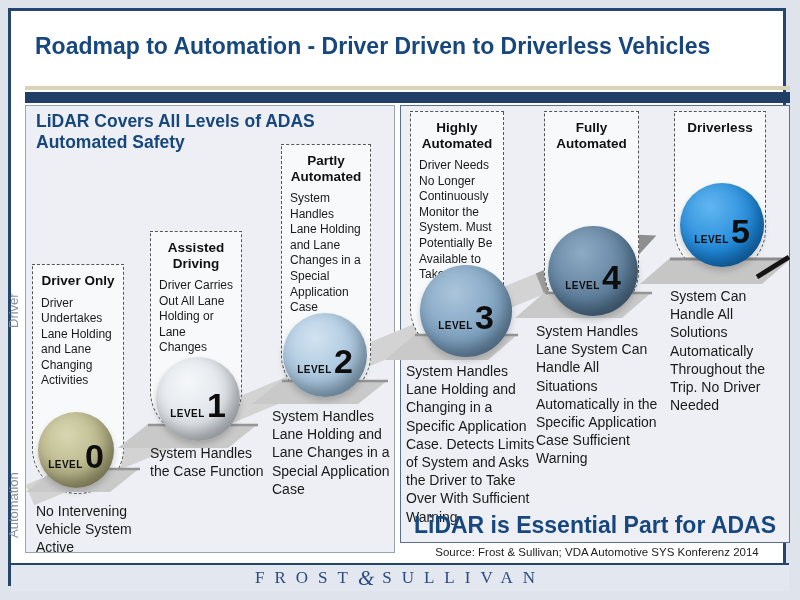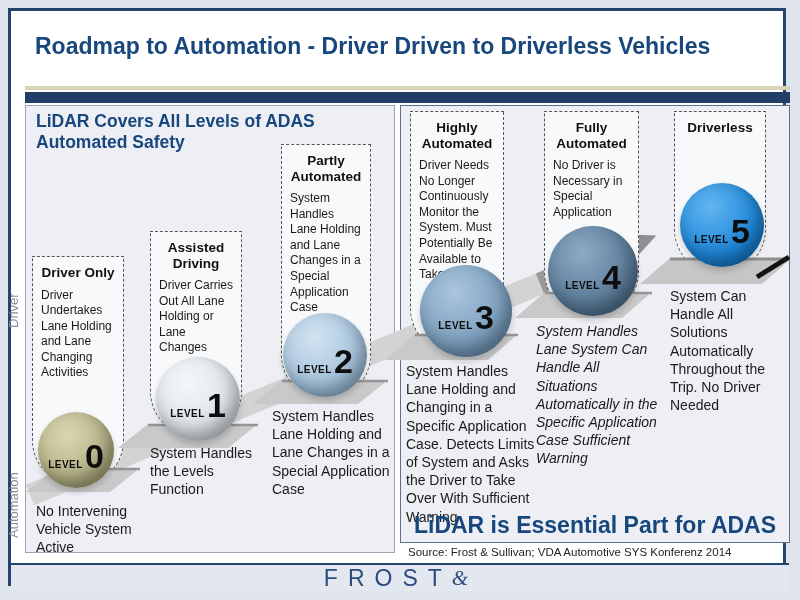--- a/index.html
+++ b/index.html
@@ -10,33 +10,33 @@
   .title{position:absolute;left:35px;top:26px;width:740px;font-size:23px;font-weight:bold;color:#17477d;margin-top:7px;}
   .rule-beige{position:absolute;left:25px;top:86px;width:765px;height:4px;background:#d8d4b6;}
   .rule-navy{position:absolute;left:25px;top:92px;width:765px;height:11px;background:#203e66;}
 
   .panel{position:absolute;box-sizing:border-box;background:#edeff4;}
   .panel-left{left:25px;top:105px;width:370px;height:448px;border:1px solid #9aa4b0;}
   .panel-right{left:400px;top:105px;width:390px;height:438px;border:1.5px solid #5a6f8a;}
 
   .panel-heading{position:absolute;left:36px;top:111px;width:335px;font-size:17.5px;font-weight:bold;color:#17477d;line-height:1.2;z-index:6;}
   .callout{position:absolute;left:408px;top:512px;width:374px;text-align:center;font-size:23px;font-weight:bold;color:#17477d;z-index:6;}
-  .source{position:absolute;left:408px;top:546px;width:378px;font-size:11.5px;color:#222;z-index:6;}
+  .source{position:absolute;left:408px;top:546px;width:378px;text-align:center;font-size:11.5px;color:#222;z-index:6;}
 
   .vlabel{position:absolute;writing-mode:vertical-rl;transform:rotate(180deg);color:#8a8f96;font-size:13px;z-index:6;}
   .vlabel-driver{left:6px;top:258px;height:70px;}
   .vlabel-automation{left:6px;top:428px;height:110px;}
 
   svg.layer{position:absolute;left:25px;top:105px;z-index:2;}
   svg.layer.steps{z-index:4;}
 
   .cap{position:absolute;box-sizing:border-box;border:1.5px dashed #555;background:#f8f9fb;z-index:3;padding:8px 8px 0 8px;}
   .cap-title{font-size:13.5px;font-weight:bold;color:#111;text-align:center;line-height:1.15;margin-bottom:7px;}
   .cap-desc{font-size:12px;color:#1a1a1a;line-height:1.3;}
-  .c0{left:32px;top:256px;width:92px;height:230px;border-radius:0 0 46px 46px;}
+  .c0{left:32px;top:264px;width:92px;height:230px;border-radius:0 0 46px 46px;}
   .c1{left:150px;top:231px;width:92px;height:206px;border-radius:0 0 46px 46px;}
   .c2{left:281px;top:144px;width:90px;height:256px;border-radius:0 0 45px 45px;}
   .c3{left:410px;top:111px;width:94px;height:244px;border-radius:0 0 47px 47px;}
   .c4{left:544px;top:111px;width:95px;height:207px;border-radius:0 0 47px 47px;}
   .c5{left:674px;top:111px;width:92px;height:164px;border-radius:0 0 46px 46px;}
 
   .sphere{position:absolute;border-radius:50%;z-index:5;display:flex;align-items:center;justify-content:center;box-shadow:inset -6px -9px 16px rgba(0,0,0,.30), 0 4px 6px rgba(0,0,0,.18);}
   .lvl{display:flex;align-items:baseline;gap:2px;transform:translateY(6px);}
   .lvl-word{font-size:10px;font-weight:bold;letter-spacing:.5px;color:#0d0d0d;}
   .lvl-num{font-size:34px;font-weight:bold;color:#0d0d0d;line-height:1;}
@@ -45,25 +45,25 @@
   .s2{left:283px;top:313px;width:84px;height:84px;background:radial-gradient(circle at 38% 30%,#d2e2f0,#a9c6de 55%,#7da1c0);}
   .s3{left:420px;top:265px;width:92px;height:92px;background:radial-gradient(circle at 38% 30%,#abc5dc,#7fa2c0 55%,#587c9c);}
   .s4{left:548px;top:226px;width:90px;height:90px;background:radial-gradient(circle at 38% 30%,#8fabc4,#5e7f9c 55%,#3f5e7a);}
   .s5{left:680px;top:183px;width:84px;height:84px;background:radial-gradient(circle at 36% 28%,#62b6f0,#1d86d8 60%,#0e63ac);}
 
   .below{position:absolute;font-size:14px;color:#1a1a1a;line-height:1.3;z-index:6;}
   .b0{left:36px;top:502px;width:112px;}
   .b1{left:150px;top:444px;width:118px;}
   .b2{left:272px;top:407px;width:122px;}
   .b3{left:406px;top:362px;width:130px;}
-  .b4{left:536px;top:322px;width:126px;font-style:italic;}
+  .b4{left:536px;top:322px;width:126px;}
   .b5{left:670px;top:287px;width:122px;}
 
   .footer{position:absolute;left:11px;top:563px;width:778px;height:26px;background:#e3e7ef;border-top:2px solid #24456e;display:flex;align-items:center;justify-content:center;z-index:6;}
-  .footer .brand{font-family:Liberation Sans, sans-serif;color:#2b4c7e;font-size:23px;letter-spacing:10px;}
+  .footer .brand{font-family:Liberation Serif, serif;color:#2b4c7e;font-size:17px;letter-spacing:10px;}
   .footer .amp{font-family:"Liberation Serif",serif;font-style:italic;color:#2b4c7e;font-size:21px;margin:0 8px 0 0;}
 </style>
 </head>
 <body>
 
 <div class="stage">
   <div class="slide-frame"></div>
 
   <div class="title">Roadmap to Automation - Driver Driven to Driverless Vehicles</div>
   <div class="rule-beige"></div>
@@ -96,21 +96,20 @@
   <div class="cap c2">
     <div class="cap-title">Partly Automated</div>
     <div class="cap-desc">System Handles Lane Holding and Lane Changes in a Special Application Case</div>
   </div>
   <div class="cap c3">
     <div class="cap-title">Highly Automated</div>
     <div class="cap-desc">Driver Needs No Longer Continuously Monitor the System. Must Potentially Be Available to Take Over</div>
   </div>
   <div class="cap c4">
     <div class="cap-title">Fully Automated</div>
-    <div class="cap-desc">No Driver is Necessary in Special Application</div>
   </div>
   <div class="cap c5">
     <div class="cap-title">Driverless</div>
   </div>
 
   <svg class="layer steps" width="765" height="450" viewBox="0 0 765 450">
     <polygon points="1,387 31,363 115,363 85,387" fill="#c9c9c9"></polygon>
     <line x1="31" y1="364" x2="115" y2="364" stroke="#959595" stroke-width="2.5"></line>
     <polygon points="93,343 123,319 233,319 203,343" fill="#c9c9c9"></polygon>
     <line x1="123" y1="320" x2="233" y2="320" stroke="#959595" stroke-width="2.5"></line>
@@ -156,26 +155,27 @@
       </div>
   </div>
   <div class="sphere s5">
     <div class="lvl">
         <span class="lvl-word">LEVEL</span>
         <span class="lvl-num">5</span>
       </div>
   </div>
 
   <div class="below b0">No Intervening Vehicle System Active</div>
-  <div class="below b1">System Handles the Levels Function</div>
+  <div class="below b1">System Handles the Case Function</div>
   <div class="below b2">System Handles Lane Holding and Lane Changes in a Special Application Case</div>
   <div class="below b3">System Handles Lane Holding and Changing in a Specific Application Case. Detects Limits of System and Asks the Driver to Take Over With Sufficient Warning</div>
   <div class="below b4">System Handles Lane System Can Handle All Situations Automatically in the Specific Application Case Sufficient Warning</div>
   <div class="below b5">System Can Handle All Solutions Automatically Throughout the Trip. No Driver Needed</div>
 
   <div class="callout">LiDAR is Essential Part for ADAS</div>
   <div class="source">Source: Frost &amp; Sullivan; VDA Automotive SYS Konferenz 2014</div>
 
   <div class="footer">
     <span class="brand">FROST</span>
     <span class="amp">&amp;</span>
+    <span class="brand">SULLIVAN</span>
   </div>
 </div>
 
 </body></html>

